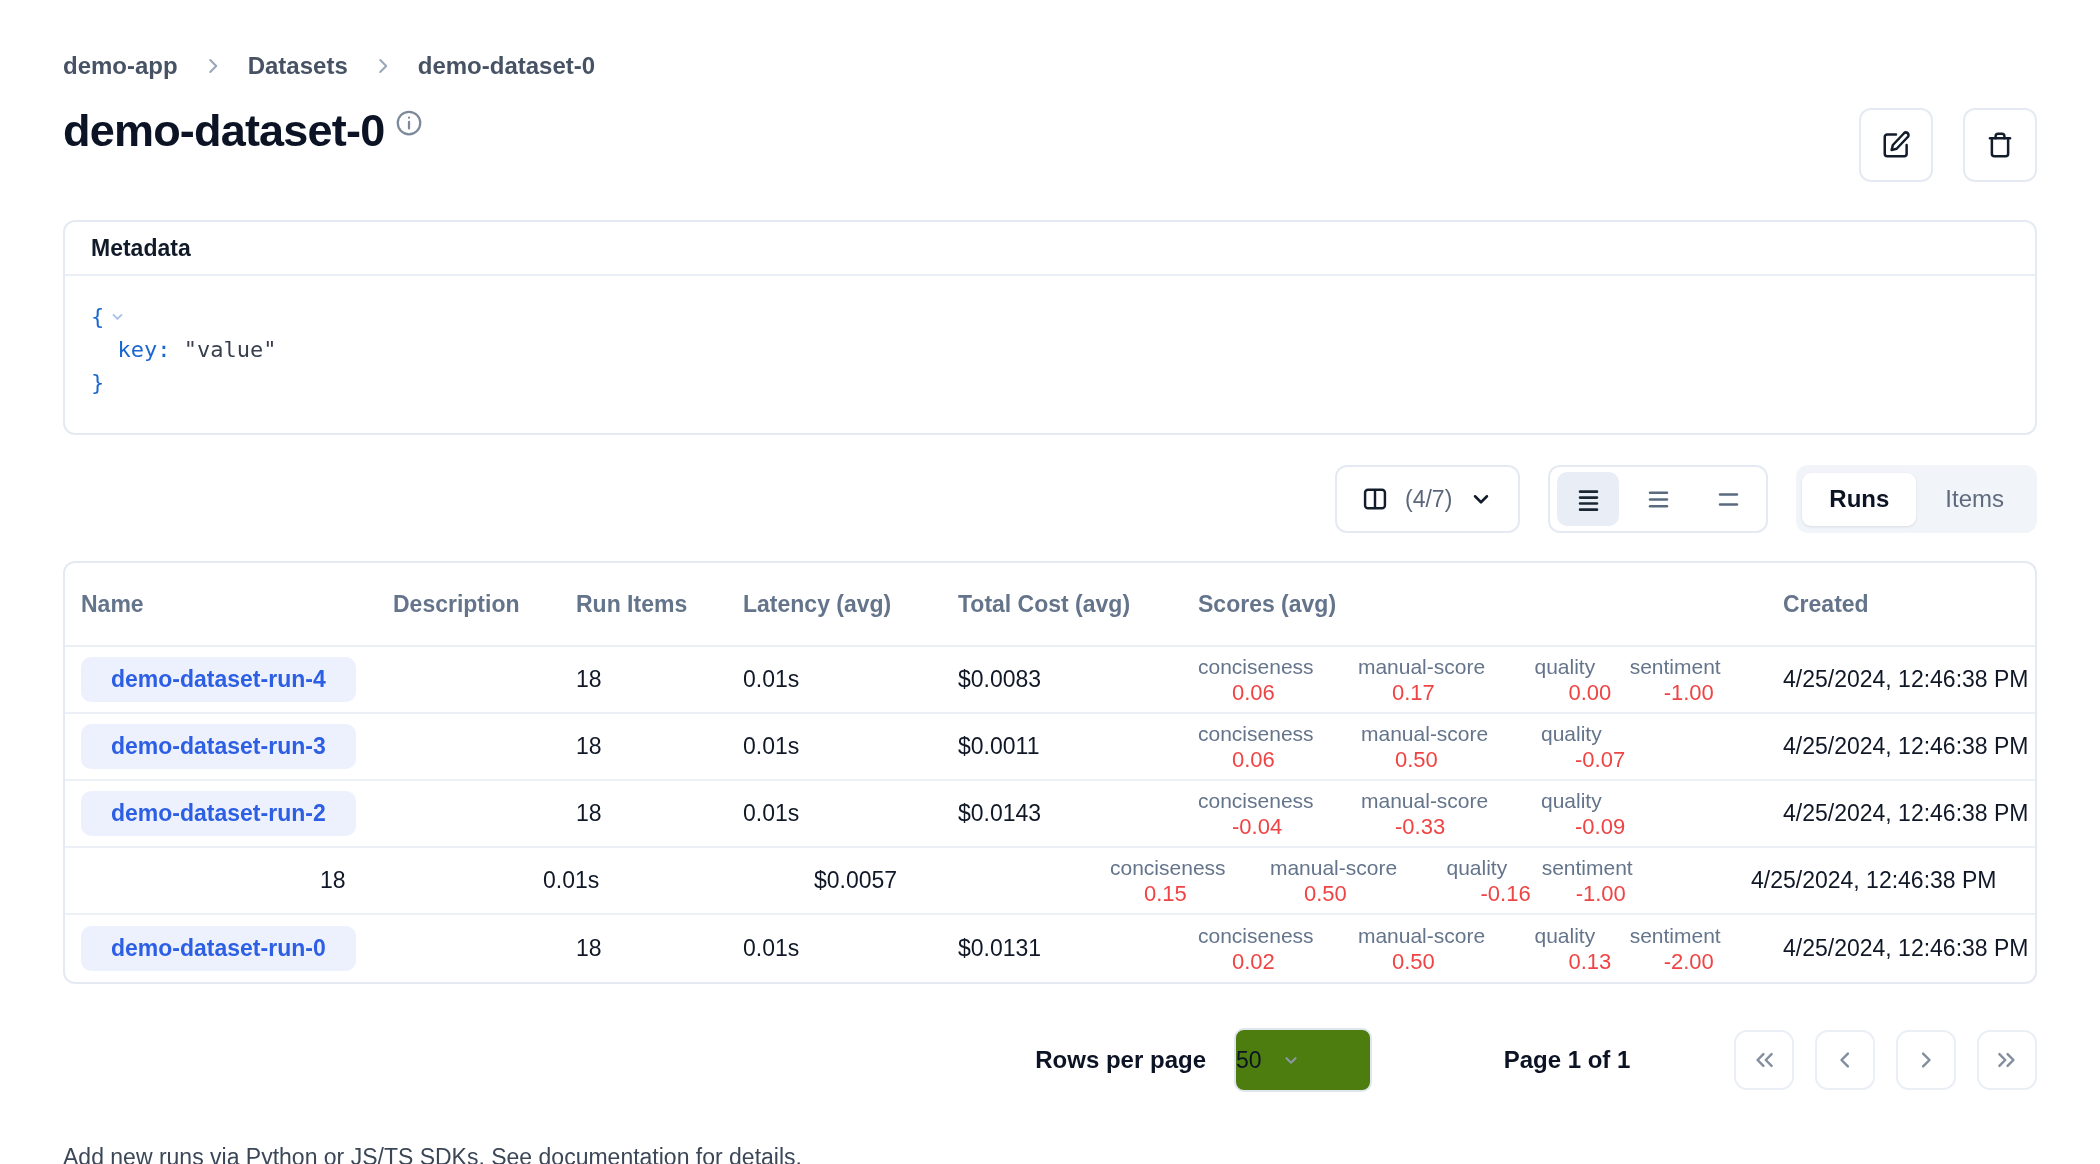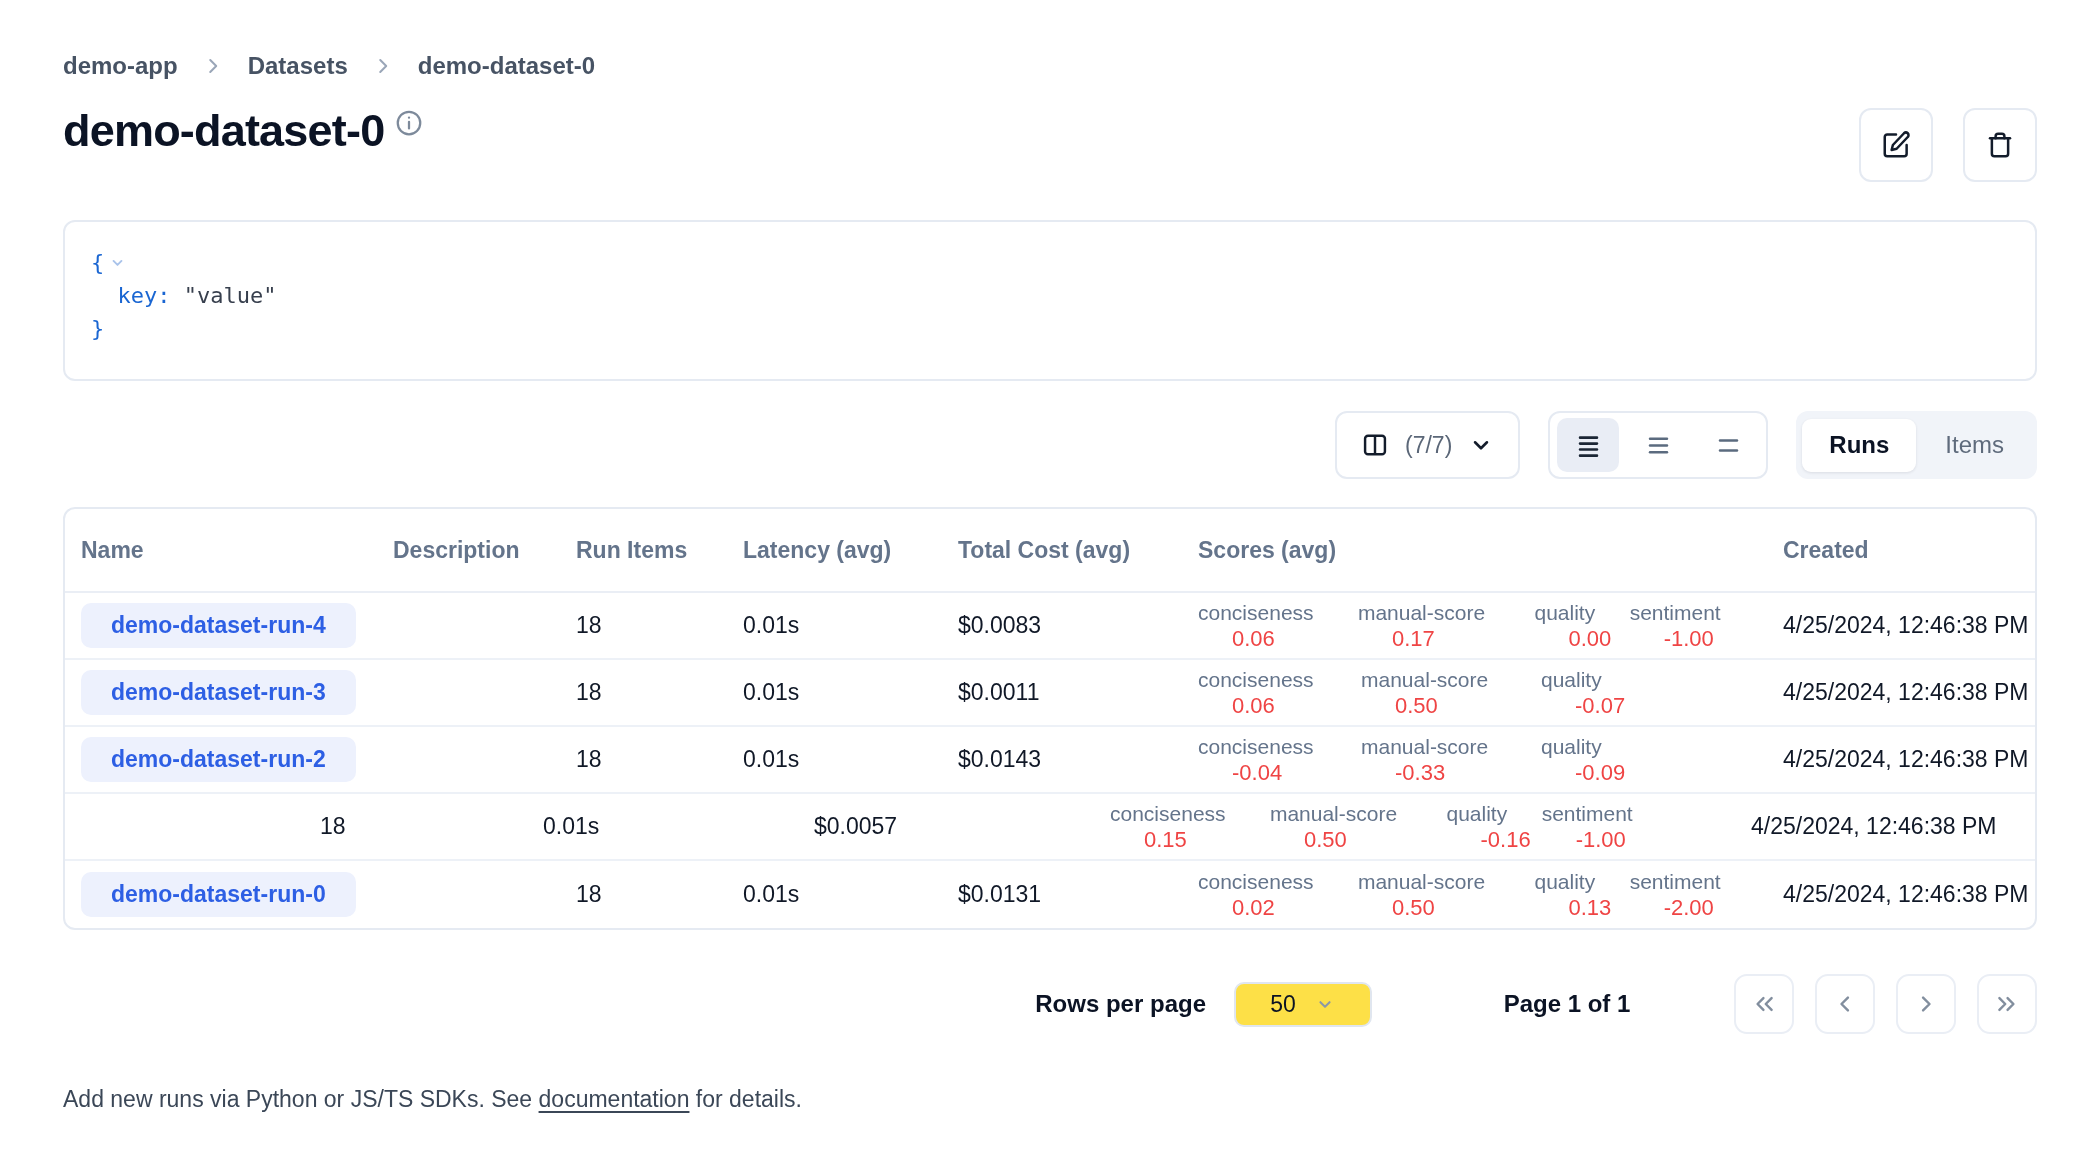--- a/index.html
+++ b/index.html
@@ -60,21 +60,21 @@
   .col-scores { display: flex; align-items: center; }
   .score-chip { display: flex; flex-direction: column; justify-content: center; line-height: 26px; }
   .score-0 { width: 163px; } .score-1 { width: 180px; } .score-2 { width: 97px; } .score-3 { width: 140px; }
   .score-label { font-size: 21px; color: #64748b; }
   .score-value { font-size: 22px; color: #ef4444; margin-left: 34px; }
   .col-created { font-size: 23px; }
 
   
   .pagination { margin-top: 44px; display: flex; align-items: center; justify-content: flex-end; }
   .rpp-label { font-size: 24px; font-weight: 600; color: #0b1324; }
-  .select-box { margin-left: 28px; width: 138px; height: 45px; border: 2px solid #e0e6ef; border-radius: 10px; display: flex; align-items: center; justify-content: center; gap: 18px; font-size: 23px; color: #0b1324; cursor: pointer; background: #fde047; }
+  .select-box { margin-left: 28px; width: 138px; height: 64px; border: 2px solid #e0e6ef; border-radius: 10px; display: flex; align-items: center; gap: 18px; font-size: 23px; color: #0b1324; cursor: pointer; background: #4d7c0f; }
   .page-status { margin-left: 120px; font-size: 24px; font-weight: 600; color: #0b1324; width: 150px; text-align: center; }
   .nav-btns { margin-left: 92px; display: flex; gap: 21px; }
   .nav-btn { width: 60px; height: 60px; border: 2px solid #eaeef5; border-radius: 13px; background: #fff; display: flex; align-items: center; justify-content: center; color: #828e9e; cursor: pointer; }
 
   
   .footer { margin-top: 52px; font-size: 23px; color: #3b4757; }
   .footer a, .doc-link { color: #3b4757; text-decoration: underline; text-underline-offset: 4px; cursor: pointer; }
 
   svg { display: block; }
 </style>
@@ -125,20 +125,21 @@
               <path d="M4 6.5h16"></path>
               <path d="M8.5 6.5V5a2 2 0 0 1 2-2h3a2 2 0 0 1 2 2v1.5"></path>
               <path d="M18.5 6.5V19a2 2 0 0 1-2 2h-9a2 2 0 0 1-2-2V6.5"></path>
             </svg>
         </span>
       </button>
     </div>
   </div>
 
   <section class="metadata-card">
+    <div class="metadata-header">Metadata</div>
     <div class="metadata-body">
       <div class="code-line">
         <span class="j-blue">{</span>
         <span class="j-caret">
           <svg width="19" height="19" viewBox="0 0 24 24" fill="none" stroke="currentColor" stroke-width="2.4" stroke-linecap="round" stroke-linejoin="round">
               <polyline points="7 10 12 15 17 10"></polyline>
             </svg>
         </span>
       </div>
       <div class="code-line indent">
@@ -153,21 +154,21 @@
   </section>
 
   <div class="toolbar">
     <button class="columns-btn">
       <span>
         <svg width="28" height="28" viewBox="0 0 24 24" fill="none" stroke="#131c2b" stroke-width="2.1" stroke-linejoin="round">
             <rect x="3.5" y="4" width="17" height="16" rx="2.5"></rect>
             <line x1="12" y1="4" x2="12" y2="20"></line>
           </svg>
       </span>
-      <span class="count">(7/7)</span>
+      <span class="count">(4/7)</span>
       <span>
         <svg width="26" height="26" viewBox="0 0 24 24" fill="none" stroke="#131c2b" stroke-width="2.4" stroke-linecap="round" stroke-linejoin="round">
             <polyline points="6.5 9.5 12 15 17.5 9.5"></polyline>
           </svg>
       </span>
     </button>
 
     <div class="rowheight-group">
       <button class="rh-btn active">
         <span>

